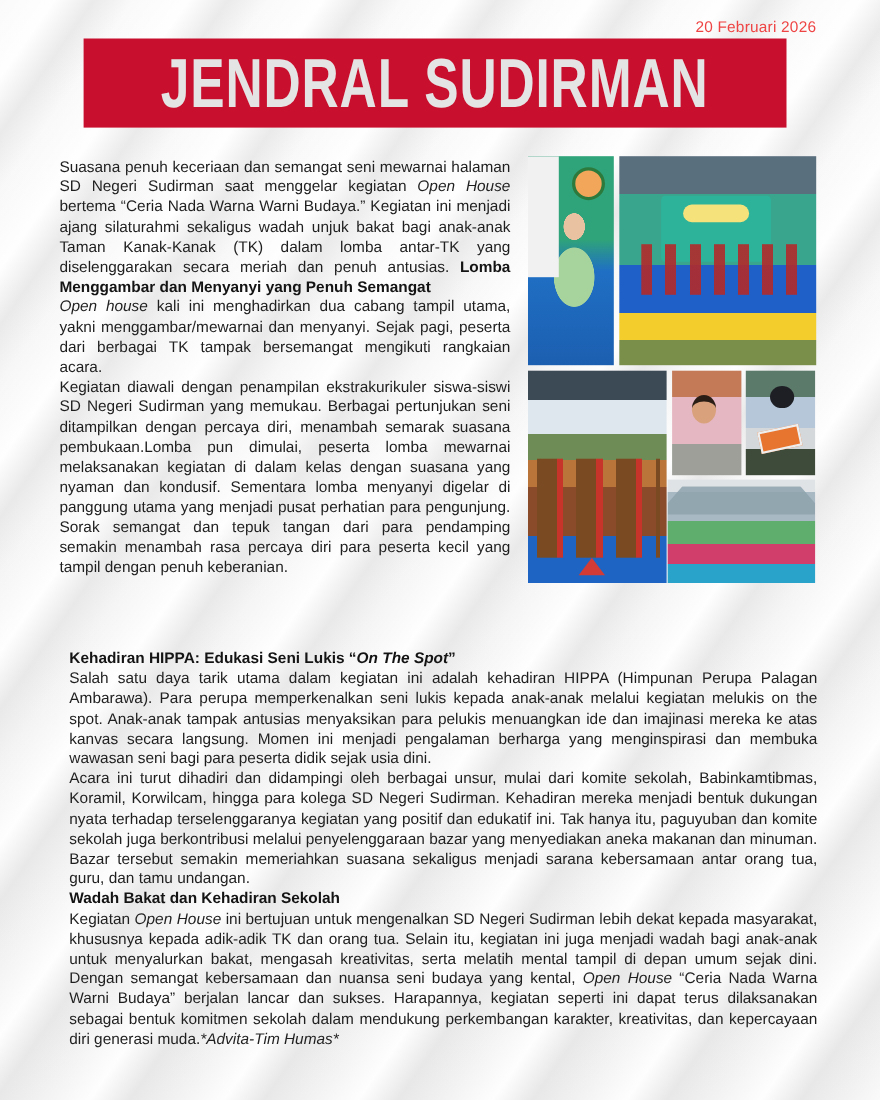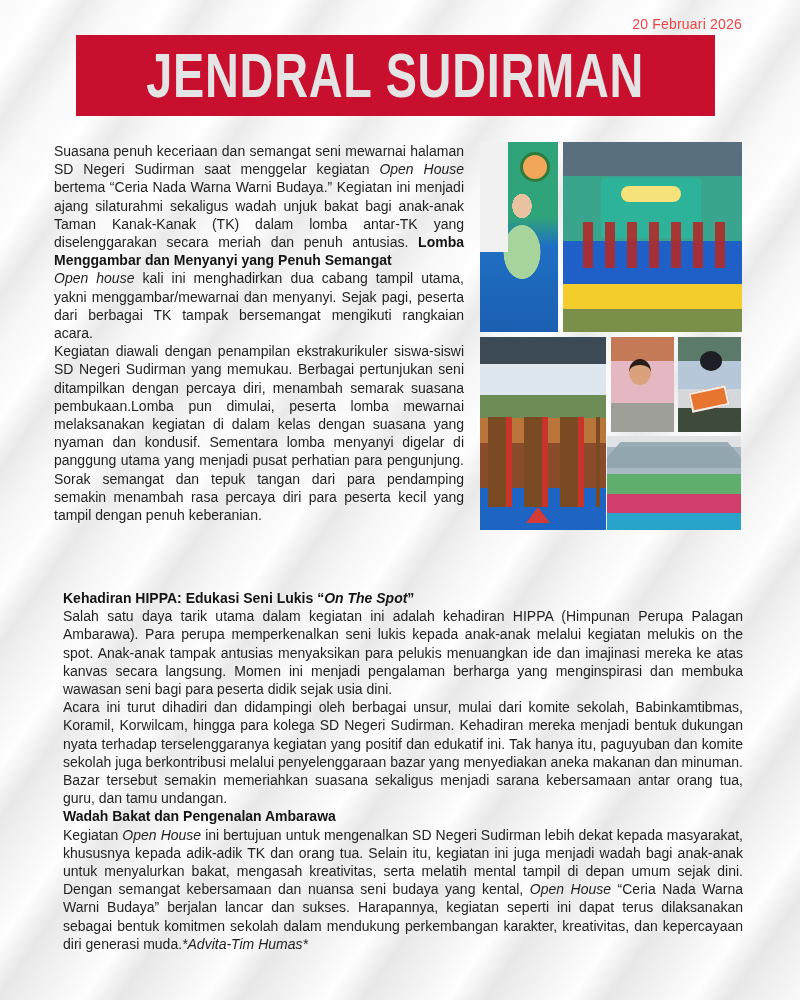--- a/index.html
+++ b/index.html
@@ -118,15 +118,15 @@
     <div class="roof" data-interactable="false"></div>
   </div>
 </div>
 
 <div id="article" class="para" data-interactable="false">
   <div class="heading" data-interactable="false"><span data-interactable="false">Kehadiran HIPPA: Edukasi Seni Lukis “</span><i data-interactable="false">On The Spot</i><span data-interactable="false">”</span></div>
   <div data-interactable="false">Salah satu daya tarik utama dalam kegiatan ini adalah kehadiran HIPPA (Himpunan Perupa Palagan Ambarawa). Para perupa memperkenalkan seni lukis kepada anak-anak melalui kegiatan melukis on the spot. Anak-anak tampak antusias menyaksikan para pelukis menuangkan ide dan imajinasi mereka ke atas kanvas secara langsung. Momen ini menjadi pengalaman berharga yang menginspirasi dan membuka wawasan seni bagi para peserta didik sejak usia dini.</div>
 
   <div data-interactable="false">Acara ini turut dihadiri dan didampingi oleh berbagai unsur, mulai dari komite sekolah, Babinkamtibmas, Koramil, Korwilcam, hingga para kolega SD Negeri Sudirman. Kehadiran mereka menjadi bentuk dukungan nyata terhadap terselenggaranya kegiatan yang positif dan edukatif ini. Tak hanya itu, paguyuban dan komite sekolah juga berkontribusi melalui penyelenggaraan bazar yang menyediakan aneka makanan dan minuman. Bazar tersebut semakin memeriahkan suasana sekaligus menjadi sarana kebersamaan antar orang tua, guru, dan tamu undangan.</div>
 
-  <div class="heading" data-interactable="false">Wadah Bakat dan Pengenalan Ambarawa</div>
+  <div class="heading" data-interactable="false">Wadah Bakat dan Kehadiran Sekolah</div>
   <div data-interactable="false"><span data-interactable="false">Kegiatan </span><i data-interactable="false">Open House</i><span data-interactable="false"> ini bertujuan untuk mengenalkan SD Negeri Sudirman lebih dekat kepada masyarakat, khususnya kepada adik-adik TK dan orang tua. Selain itu, kegiatan ini juga menjadi wadah bagi anak-anak untuk menyalurkan bakat, mengasah kreativitas, serta melatih mental tampil di depan umum sejak dini. Dengan semangat kebersamaan dan nuansa seni budaya yang kental, </span><i data-interactable="false">Open House</i><span data-interactable="false"> “Ceria Nada Warna Warni Budaya” berjalan lancar dan sukses. Harapannya, kegiatan seperti ini dapat terus dilaksanakan sebagai bentuk komitmen sekolah dalam mendukung perkembangan karakter, kreativitas, dan kepercayaan diri generasi muda.</span><i data-interactable="false">*Advita-Tim Humas*</i></div>
 </div>
 
 </body></html>

